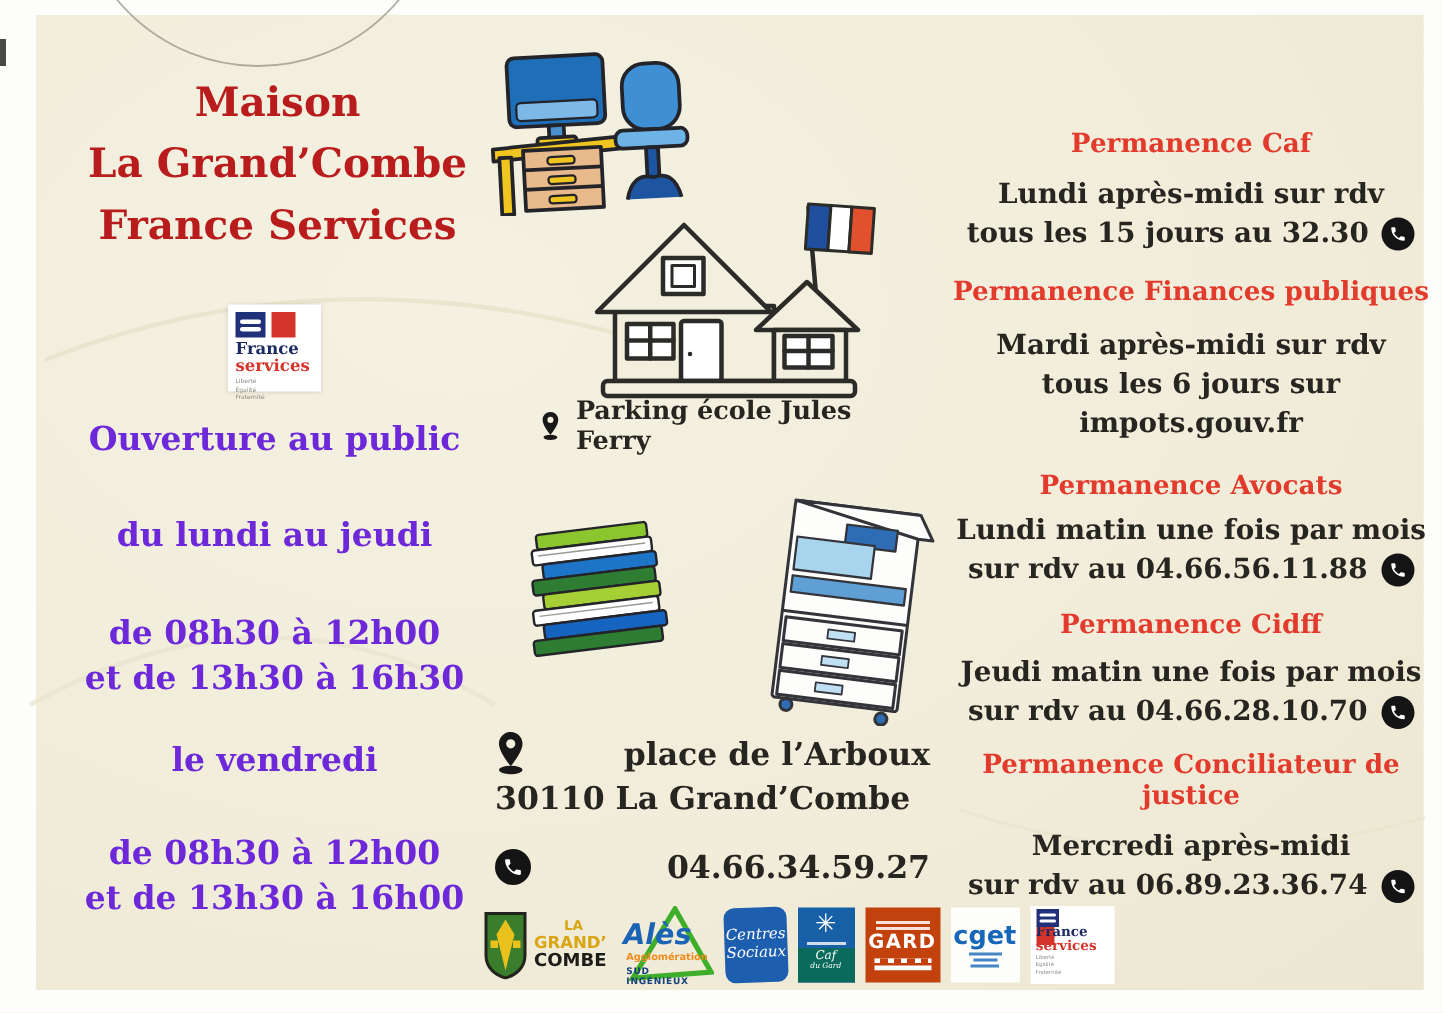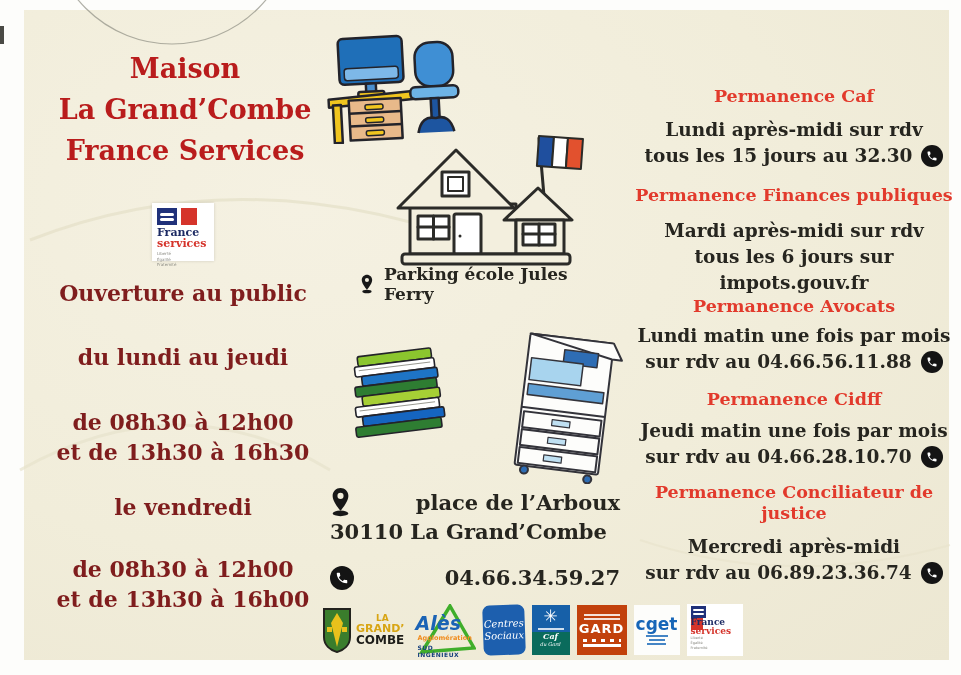--- a/index.html
+++ b/index.html
@@ -18,21 +18,21 @@
   .fs-flag-blue{position:relative;width:20px;height:17px;background:#20317a;overflow:hidden;}
   .fs-flag-blue:after{content:"";position:absolute;left:3px;top:5px;width:14px;height:3px;
       background:#fff;border-radius:2px;box-shadow:0 5px 0 #fff;}
   .fs-flag-gap{width:4px;}
   .fs-flag-red{width:16px;height:17px;background:#d5342b;}
   .fs-france{color:#1c2a63;font-weight:bold;line-height:1.0;}
   .fs-services{color:#d5342b;font-weight:bold;line-height:1.0;}
   .motto{color:#8a8a82;line-height:1.4;font-family:"DejaVu Sans",sans-serif;}
   .motto span{display:block;}
 
-  .hours{width:310px;text-align:center;color:#7f1d1d;font-weight:bold;font-size:22px;}
+  .hours{width:310px;text-align:center;color:#6d28d9;font-weight:bold;font-size:22px;}
 
   
   .cap{color:#26251f;font-weight:bold;}
   .iconrow{display:flex;align-items:center;justify-content:space-between;gap:10px;}
   .phone-badge{display:inline-flex;width:24px;height:24px;border-radius:50%;background:#141414;
       align-items:center;justify-content:center;flex:0 0 auto;}
   .phone-badge.sm{width:22px;height:22px;}
 
   .logos{display:flex;align-items:center;gap:7px;}
   .logo{position:relative;flex:0 0 auto;}
@@ -47,21 +47,21 @@
       font-family:"DejaVu Sans",sans-serif;}
   .ales-sud{position:absolute;left:6px;top:40px;color:#16407c;font-size:6px;font-weight:bold;
       letter-spacing:.5px;font-family:"DejaVu Sans",sans-serif;}
   .cs{width:42px;height:50px;background:#1d5fae;border-radius:7px;color:#fff;text-align:center;
       font-style:italic;font-size:10px;line-height:1.2;display:flex;flex-direction:column;
       justify-content:center;transform:rotate(-2deg);}
   .caf{width:38px;height:50px;background:#1760a8;display:flex;flex-direction:column;align-items:center;}
   .caf-star{color:#fff;font-size:17px;line-height:22px;font-family:"DejaVu Sans",sans-serif;}
   .caf-line{width:26px;height:2px;background:rgba(255,255,255,.8);margin:1px 0 2px;}
   .caf-band{width:100%;flex:1;background:#0a6b5c;color:#fff;text-align:center;font-style:italic;}
-  .caf-name{font-size:8px;font-weight:bold;line-height:9px;text-align:center;}
+  .caf-name{font-size:8px;font-weight:normal;line-height:9px;text-align:center;}
   .caf-sub{font-size:5px;line-height:6px;}
   .gard{width:50px;height:50px;background:#c2410c;display:flex;flex-direction:column;align-items:center;
       justify-content:center;font-family:"DejaVu Sans",sans-serif;}
   .gard-tiny{width:36px;height:2px;background:rgba(255,255,255,.85);margin:1px 0;}
   .gard-name{color:#fff;font-weight:bold;font-size:13px;letter-spacing:1px;line-height:16px;}
   .gard-dots{width:38px;height:8px;margin-top:2px;
       background-image:repeating-linear-gradient(90deg,#fff 0 4px,transparent 4px 9px),
                        repeating-linear-gradient(0deg,#fff 0 3px,transparent 3px 8px);
       background-size:38px 3px,4px 8px;background-repeat:repeat-x;}
   .cget{width:46px;height:50px;background:#fdfdfb;display:flex;flex-direction:column;align-items:center;
@@ -316,21 +316,21 @@
       </div>
     </div>
 
     <div>
       <div class="perm-head" style="margin-top:16px;">Permanence Finances publiques</div>
       <div class="perm-line" style="margin-top:12px;">Mardi après-midi sur rdv</div>
       <div class="perm-line">tous les 6 jours sur impots.gouv.fr</div>
     </div>
 
     <div>
-      <div class="perm-head" style="margin-top:0;text-align:center;">Permanence Avocats</div>
+      <div class="perm-head" style="margin-top:18px;text-align:center;">Permanence Avocats</div>
       <div class="perm-line" style="margin-top:6px;">Lundi matin une fois par mois</div>
       <div class="inlinerow">
         <span class="perm-line">sur rdv au 04.66.56.11.88</span>
         <span class="phone-badge sm">
           <svg width="12" height="12" viewBox="0 0 24 24">
               <path fill="#fff" d="M6.62 10.79c1.44 2.83 3.76 5.14 6.59 6.59l2.2-2.21c.27-.27.67-.36 1.02-.24 1.12.37 2.33.57 3.57.57.55 0 1 .45 1 1V20c0 .55-.45 1-1 1-9.39 0-17-7.61-17-17 0-.55.45-1 1-1h3.5c.55 0 1 .45 1 1 0 1.25.2 2.45.57 3.57.11.35.03.74-.25 1.02l-2.2 2.2z"></path>
             </svg>
         </span>
       </div>
     </div>

